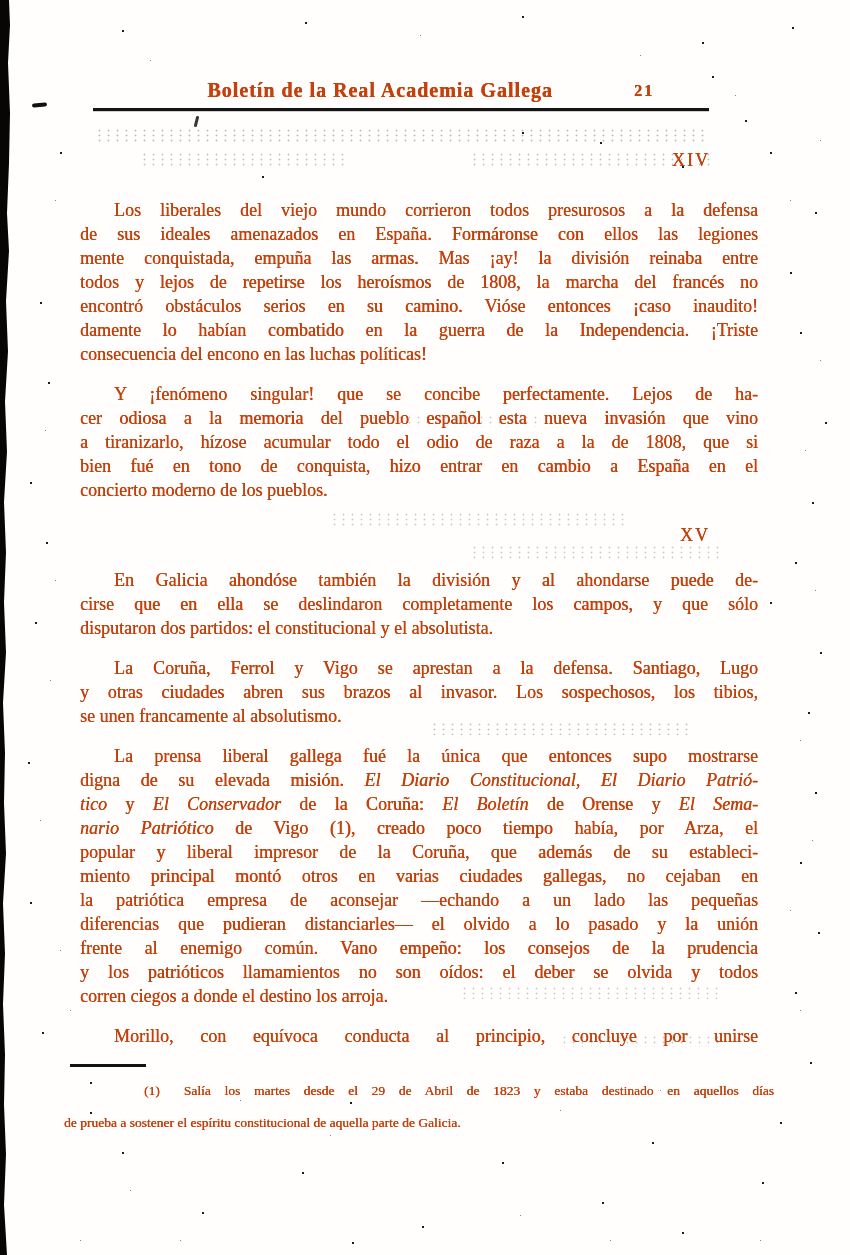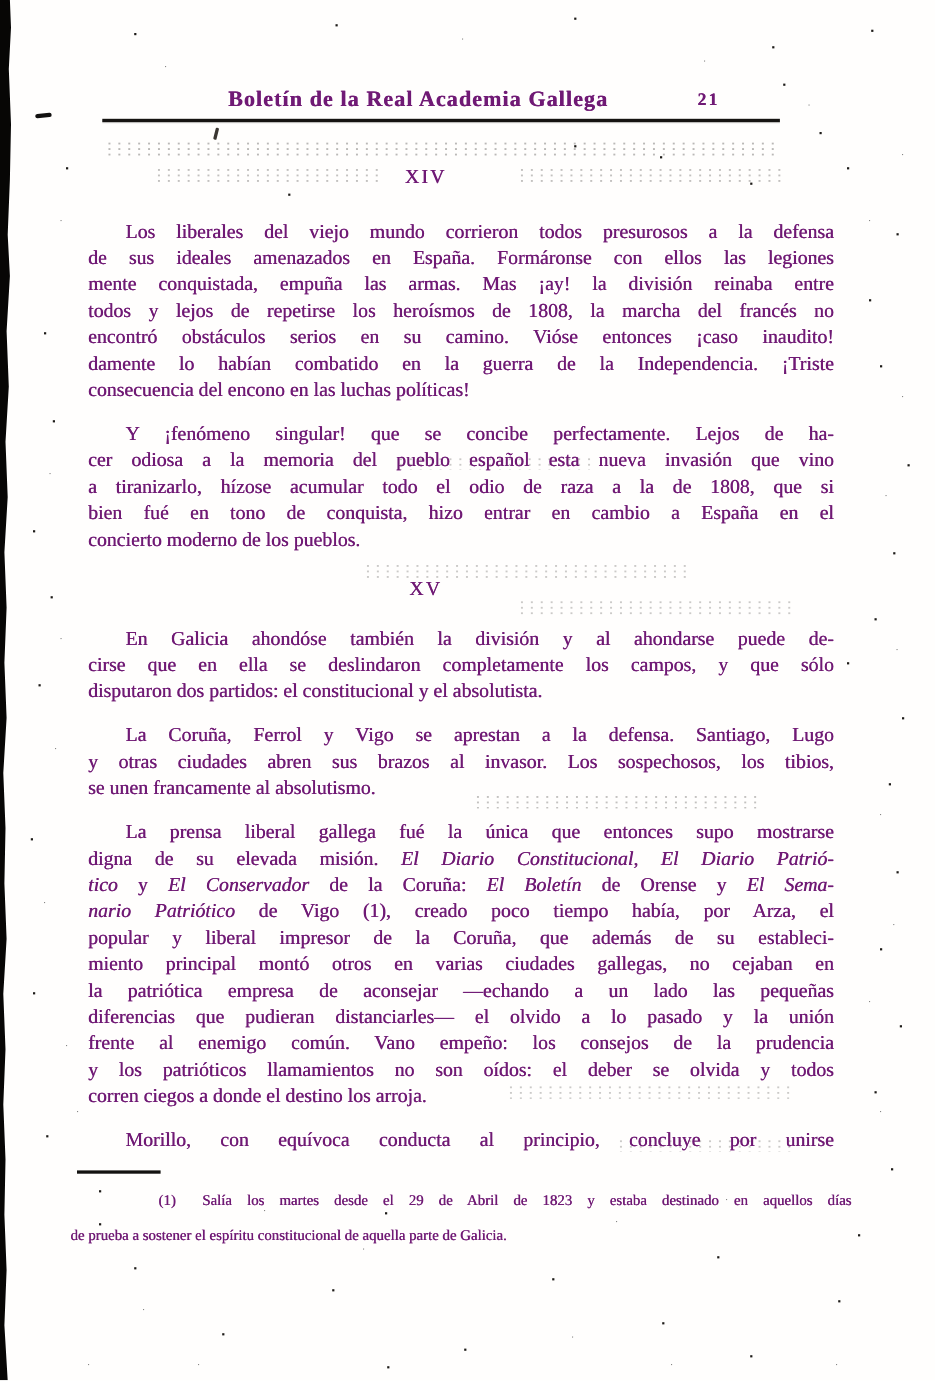--- a/index.html
+++ b/index.html
@@ -1,19 +1,19 @@
 <!DOCTYPE html>
 <html><head>
 <meta charset="utf-8">
 <style>
   html,body{margin:0;padding:0;}
   body{width:850px;height:1255px;background:#ffffff;}
   #page{
     position:relative;width:850px;height:1255px;overflow:hidden;
-    background:#fffefd;color:#701a75;
+    background:#fffefd;color:#c2410c;
     font-family:"Liberation Serif","DejaVu Serif",serif;
   }
   
   .edge-band{
     position:absolute;left:0;top:0;width:11px;height:1255px;background:#070605;
     clip-path:polygon(0 0,9px 0,10px 2%,8px 5%,10px 9%,9px 13%,7px 17%,9px 20%,6px 24%,
       8px 28%,5px 32%,7px 36%,4px 40%,6px 44%,4px 48%,6px 52%,3px 56%,5px 60%,4px 64%,
       6px 68%,3px 72%,5px 76%,3px 80%,5px 84%,4px 88%,6px 92%,4px 96%,7px 100%,0 100%);
   }
   
@@ -24,21 +24,21 @@
   
   .journal-title{position:absolute;top:79px;left:150px;width:460px;text-align:center;
     font-size:20px;font-weight:bold;letter-spacing:1px;text-shadow:.4px 0 0 currentColor;}
   .page-number{position:absolute;top:82px;left:634px;font-size:16px;font-weight:bold;
     letter-spacing:2px;text-shadow:.4px 0 0 currentColor;}
   .header-rule{position:absolute;top:108px;left:93px;width:616px;height:3px;background:#161412;
     box-shadow:0 1px 0 rgba(20,18,15,.2);}
   
   .column{position:absolute;left:64px;top:148px;width:710px;font-size:18px;line-height:24px;
     text-shadow:.35px 0 0 currentColor;}
-  .section-heading{text-align:center;margin:21px 64px 21px 0;font-size:18px;letter-spacing:2px;}
+  .section-heading{text-align:right;margin:21px 64px 21px 0;font-size:18px;letter-spacing:2px;}
   section:first-child .section-heading{margin-top:0;margin-bottom:26px;}
   .para{margin:16px;}
   .line{text-align:justify;text-align-last:justify;white-space:normal;}
   .line.first{text-indent:34px;}
   .line.last{text-align-last:left;}
   .line i{font-style:italic;}
   
   .footnote{margin-top:12px;}
   .footnote-rule{width:76px;height:3px;background:#131210;margin-left:6px;}
   .fn-line{font-size:13.5px;line-height:21px;text-align:justify;text-align-last:justify;margin-top:11px;}

